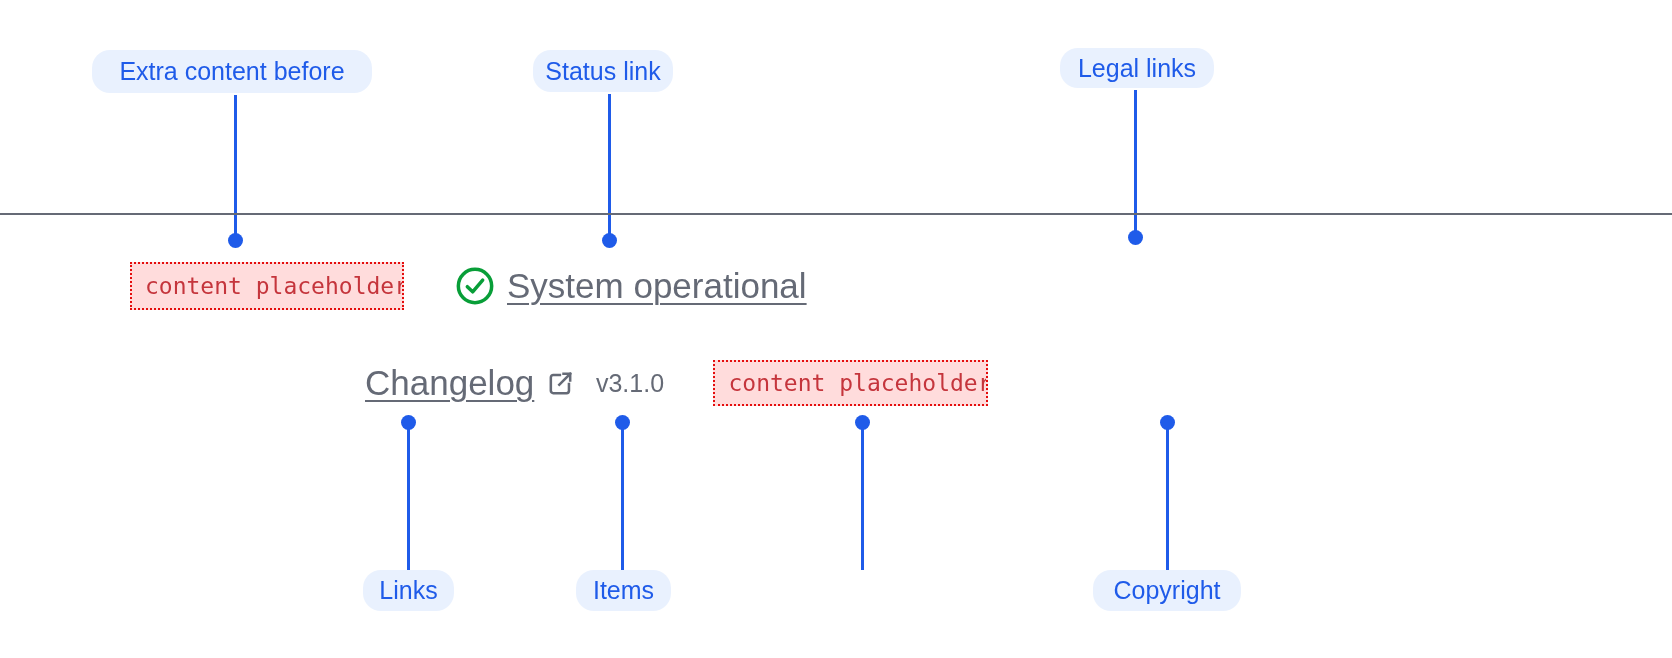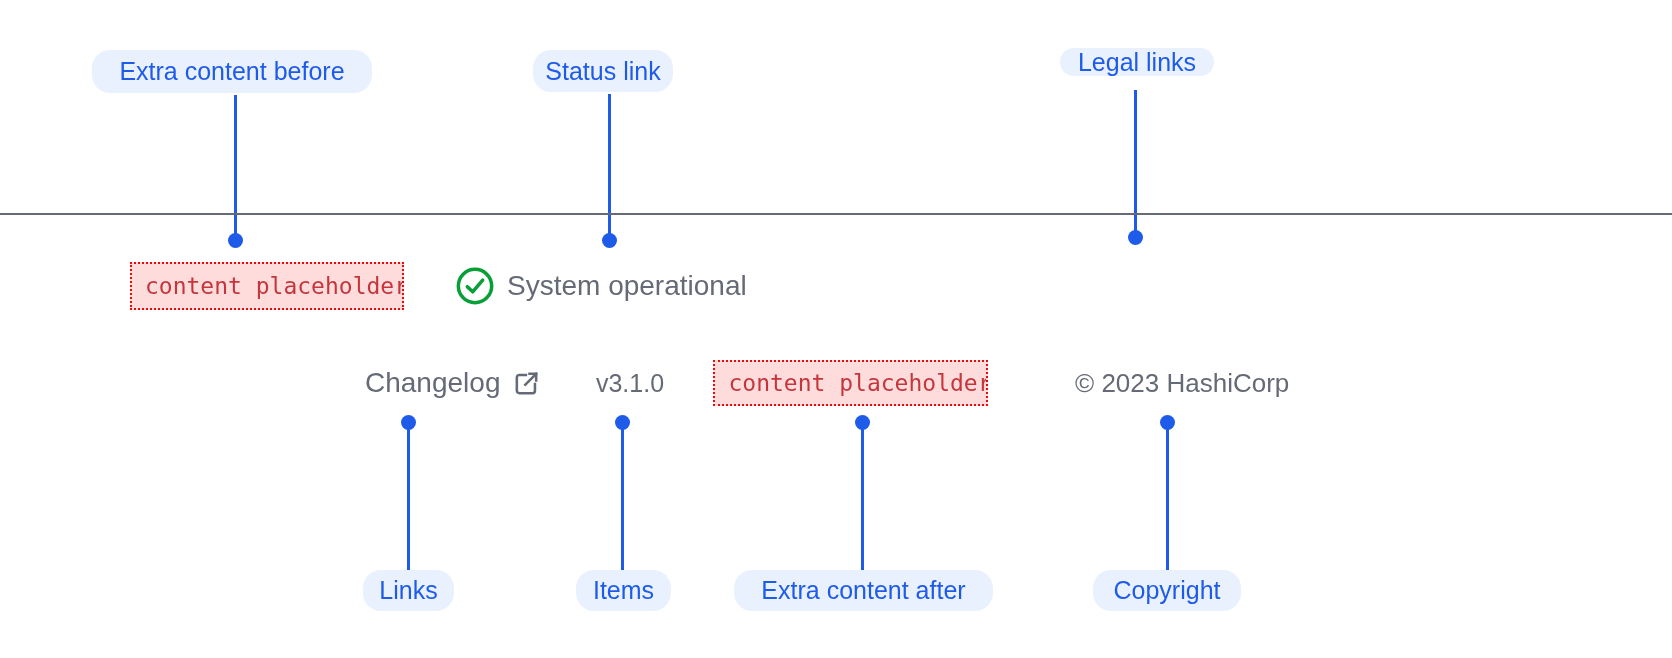--- a/index.html
+++ b/index.html
@@ -21,21 +21,21 @@
   .canvas{position:absolute;inset:0;}
 
   
   .pill{
     position:absolute;display:flex;align-items:center;justify-content:center;
     background:var(--pill-bg);color:var(--accent);
     font-size:25px;font-weight:500;border-radius:18px;white-space:nowrap;
   }
   #pill-extra-before{left:92px;top:50px;width:280px;height:43px;}
   #pill-status{left:533px;top:50px;width:140px;height:42px;}
-  #pill-legal{left:1060px;top:48px;width:154px;height:28px;}
+  #pill-legal{left:1060px;top:48px;width:154px;height:40px;}
   #pill-links{left:363px;top:570px;width:91px;height:41px;}
   #pill-items{left:576px;top:570px;width:95px;height:41px;}
   #pill-extra-after{left:734px;top:570px;width:259px;height:41px;}
   #pill-copyright{left:1093px;top:570px;width:148px;height:41px;}
 
   
   .vline{position:absolute;width:3px;background:var(--accent);}
   .dot{position:absolute;width:15px;height:15px;border-radius:50%;background:var(--accent);}
   #line-extra-before{left:234px;top:95px;height:145px;}
   #dot-extra-before{left:228px;top:233px;}
@@ -60,22 +60,22 @@
     position:absolute;display:flex;align-items:center;justify-content:center;
     border:2px dotted var(--red-border);background:var(--red-bg);
     color:var(--red-text);font-family:"DejaVu Sans Mono", monospace;
     font-size:23px;white-space:nowrap;overflow:hidden;padding-left:19px;
   }
   #redbox-before{left:130px;top:262px;width:274px;height:48px;}
   #redbox-after{left:713px;top:360px;width:275px;height:46px;}
 
   
   .glink{
-    color:var(--gray);font-size:28px;font-weight:500;
-    text-decoration-thickness:2px;text-underline-offset:5px;
+    color:var(--gray);font-size:35px;font-weight:500;
+    text-decoration:underline;text-decoration-thickness:2px;text-underline-offset:5px;
     white-space:nowrap;cursor:pointer;
   }
   .hgroup{position:absolute;display:flex;align-items:center;}
   #status-link{left:455px;top:262px;height:48px;gap:12px;cursor:pointer;}
   #changelog{left:365px;top:360px;height:46px;gap:12px;cursor:pointer;}
 
   #legal-box{
     position:absolute;left:772px;top:237px;width:794px;height:100px;
     border:2px dashed var(--accent);border-radius:8px;
     display:flex;align-items:center;gap:55px;padding-left:21px;
@@ -131,29 +131,27 @@
       <path d="M20 4 11 13"></path>
     </svg>
   </div>
 
   <div id="version">v3.1.0</div>
 
   <div class="redbox" id="redbox-after">
     <span>content placeholder</span>
   </div>
 
-  <div id="copyright">© 2023 HashiCorp</div>
 
   <div class="dot" id="dot-links"></div>
   <div class="dot" id="dot-items"></div>
   <div class="dot" id="dot-extra-after"></div>
   <div class="dot" id="dot-copyright"></div>
   <div class="vline" id="line-links"></div>
   <div class="vline" id="line-items"></div>
   <div class="vline" id="line-extra-after"></div>
   <div class="vline" id="line-copyright"></div>
 
   <div class="pill" id="pill-links">Links</div>
   <div class="pill" id="pill-items">Items</div>
-  <div class="pill" id="pill-extra-after">Extra content after</div>
   <div class="pill" id="pill-copyright">Copyright</div>
 
 </div>
 
 </body></html>

